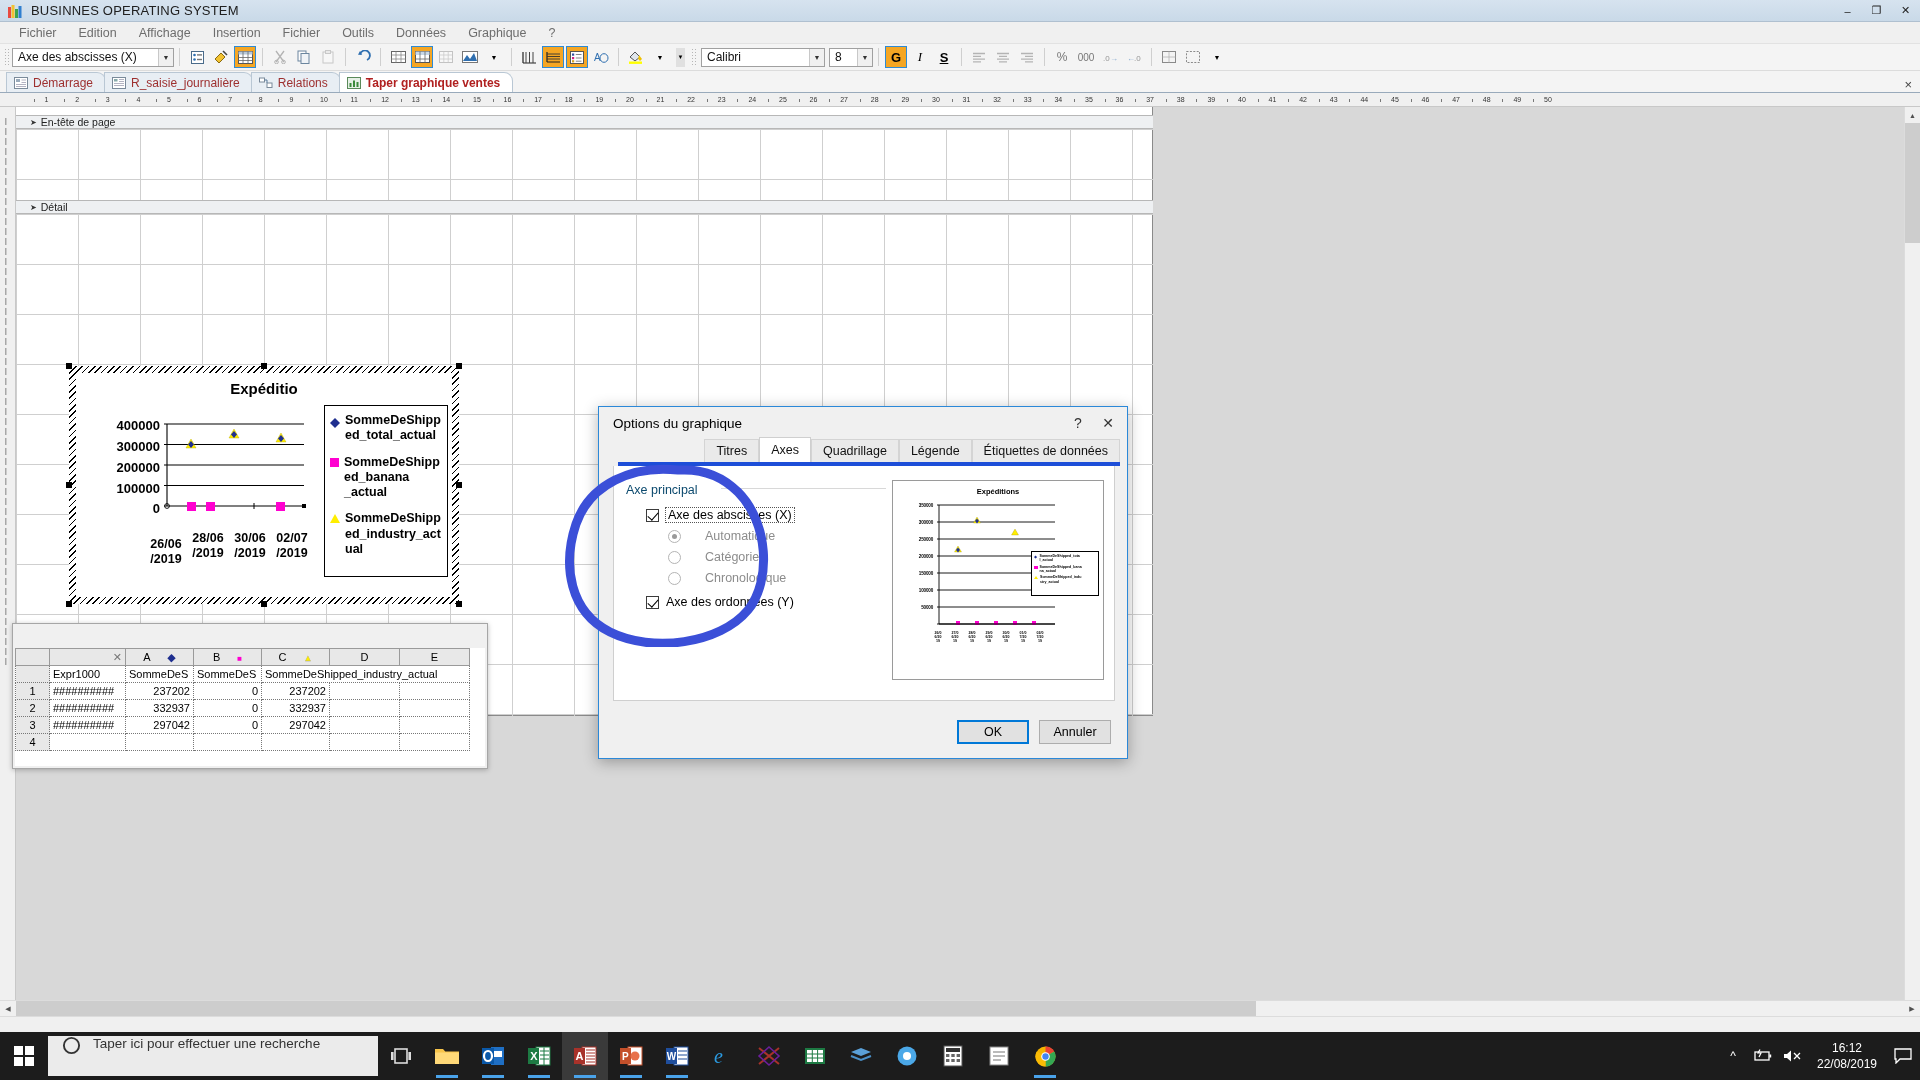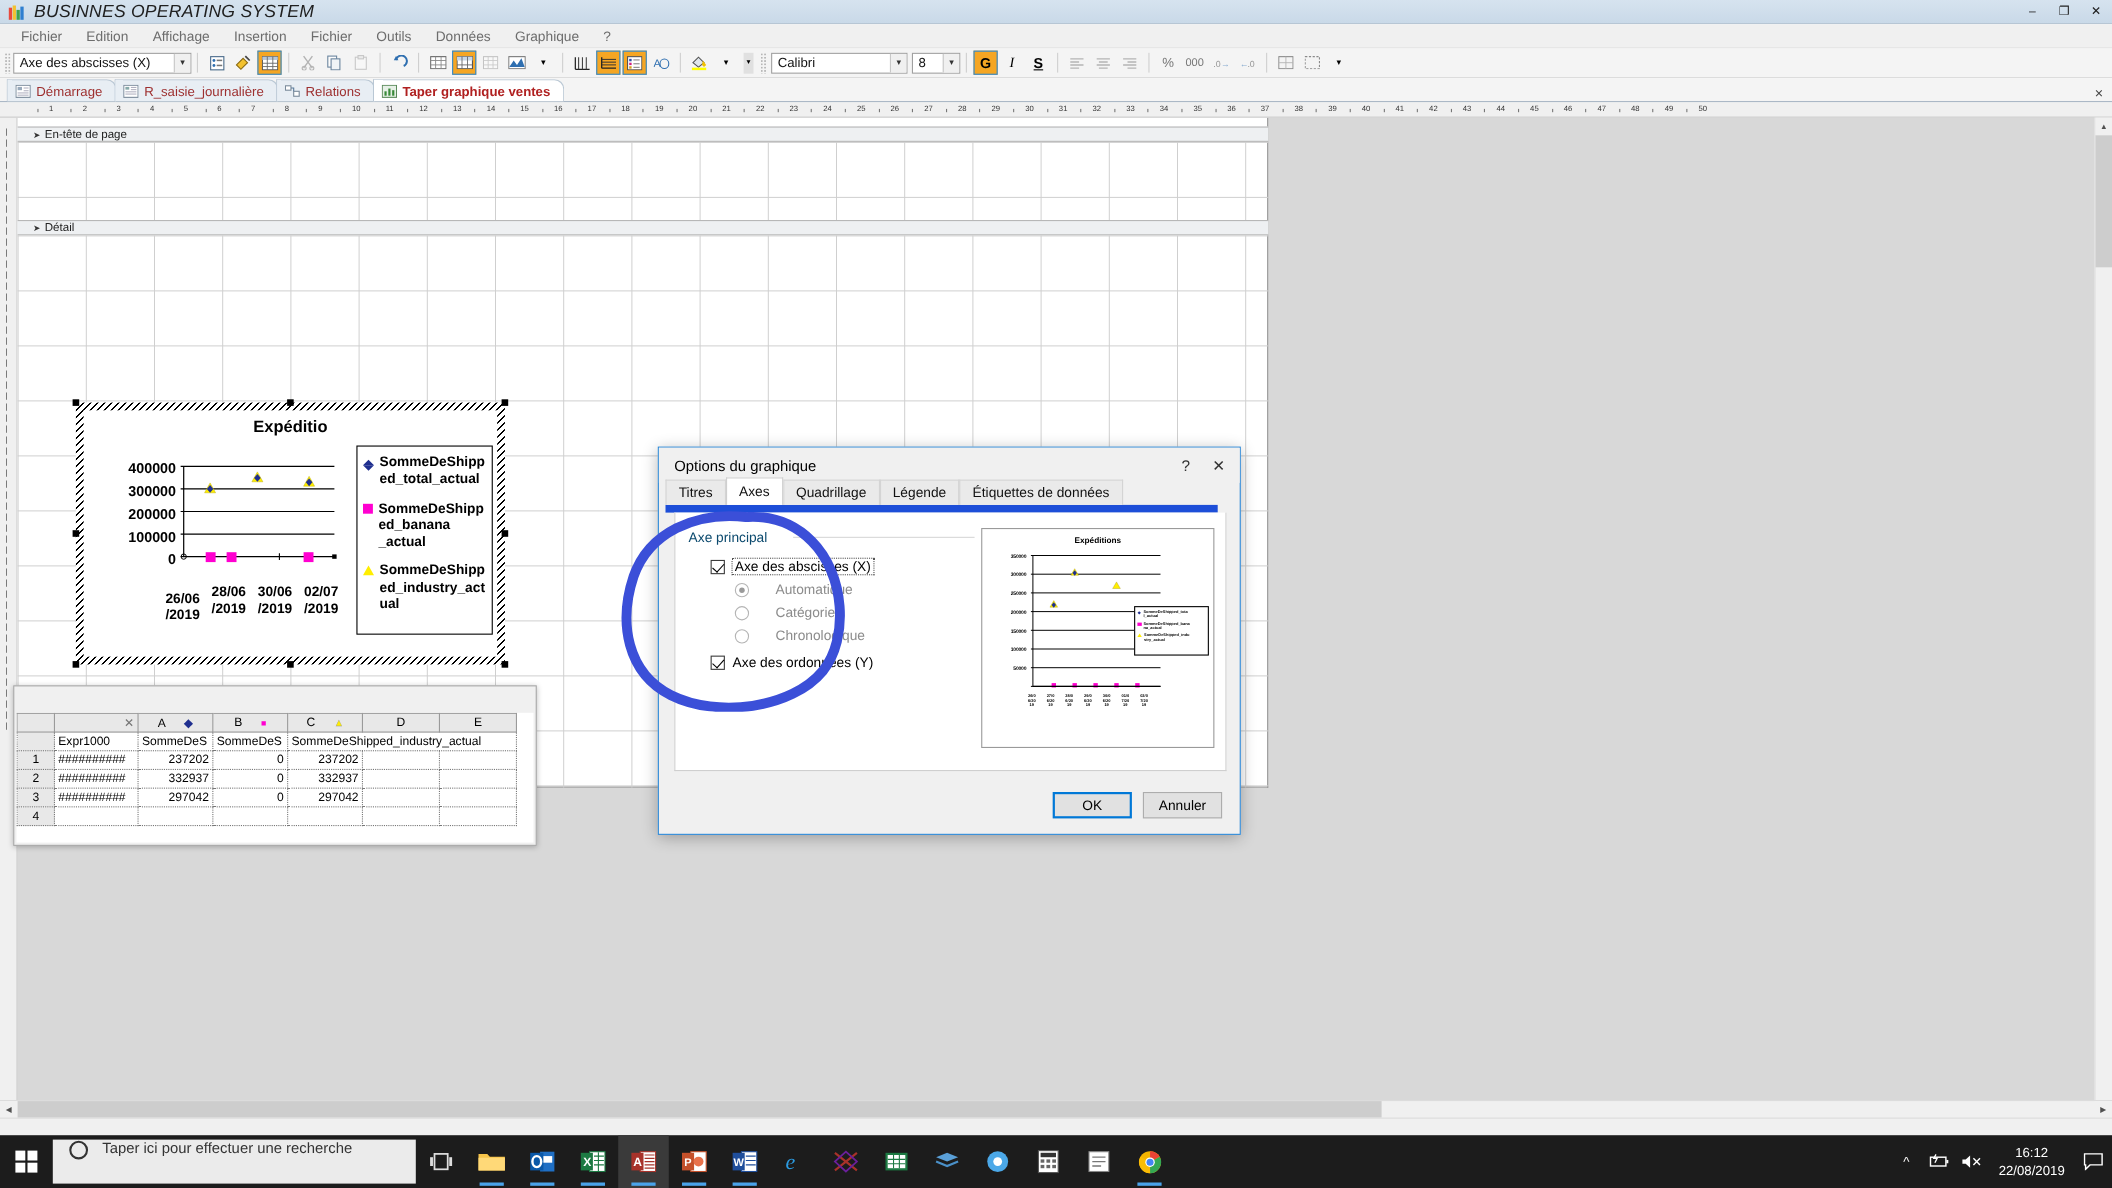--- a/index.html
+++ b/index.html
@@ -13,21 +13,21 @@
   #app { position: relative; width: 1920px; height: 1080px; }
 
   
   .titlebar {
     position: absolute; left:0; top:0; width:1920px; height:22px;
     background: linear-gradient(to bottom,#d6e3ef 0%, #c9d9e8 100%);
     border-bottom: 1px solid #b0c0d0;
     display:flex; align-items:center;
   }
   .win-logo { width:16px; height:16px; margin-left:7px; margin-right:8px; position:relative; }
-  .titlebar .apptitle { font-size:16px; color:#202020; letter-spacing:.2px;font-style:italic; }
+  .titlebar .apptitle { font-size:13px; color:#202020; letter-spacing:.2px; }
   .wbtns { margin-left:auto; display:flex; height:22px; }
   .wbtn { width:29px; height:22px; display:flex; align-items:center; justify-content:center;
           font-size:11px; color:#222; }
 
   
   .menubar {
     position:absolute; left:0; top:22px; width:1920px; height:22px;
     background:#f0f0f0; display:flex; align-items:center; padding-left:8px;
     border-bottom:1px solid #e2e2e2;
   }
@@ -153,22 +153,22 @@
   .dlg {
     position:absolute; left:598px; top:299px; width:530px; height:353px;
     background:#f0f0f0; border:1px solid #2b88d8; box-shadow:0 3px 14px rgba(0,0,0,.3);
     z-index:40;
   }
   .dlg .dtitle { height:32px; display:flex; align-items:center; padding:0 4px 0 14px;
      font-size:13.5px; color:#000; background:#f0f0f0; }
   .dlg .dtitle .sp { margin-left:auto; display:flex; }
   .dlg .dtitle .qb, .dlg .dtitle .xb { width:30px; height:30px; display:flex;
      align-items:center; justify-content:center; font-size:14px; color:#333; }
-  .tabstrip { position:absolute; left:6px; top:34px; width:502px; height:25px;
-     display:flex; align-items:flex-end; border-bottom:7px solid #1d4ed8; }
+  .tabstrip { position:absolute; left:19px; top:34px; width:502px; height:25px;
+     display:flex; align-items:flex-end; border-bottom:4px solid #1d4ed8;justify-content:flex-end; }
   .dtb { height:23px; padding:0 11px; font-size:12.5px; color:#111; background:#eaeaea;
      border:1px solid #d4d4d4; border-bottom:none; display:flex; align-items:center; }
   .dtb.sel { background:#fff; height:25px; border-color:#cfcfcf; position:relative; z-index:2; }
   .dbody { position:absolute; left:14px; top:59px; width:502px; height:235px;
      background:#fff; border:1px solid #cfcfcf; border-top:none; }
   .grp { position:absolute; left:12px; top:14px; width:260px; }
   .grplab { font-size:12.5px; color:#0c4a6e; background:#fff; padding-right:6px; display:inline-block; }
   .grpline { position:absolute; left:95px; top:8px; width:165px; height:1px; background:#d8d8d8; }
   .cbrow { display:flex; align-items:center; gap:7px; margin:10px 0 0 20px; }
   .cbx { width:13px; height:13px; border:1px solid #3b3b3b; background:#fff; position:relative; }

